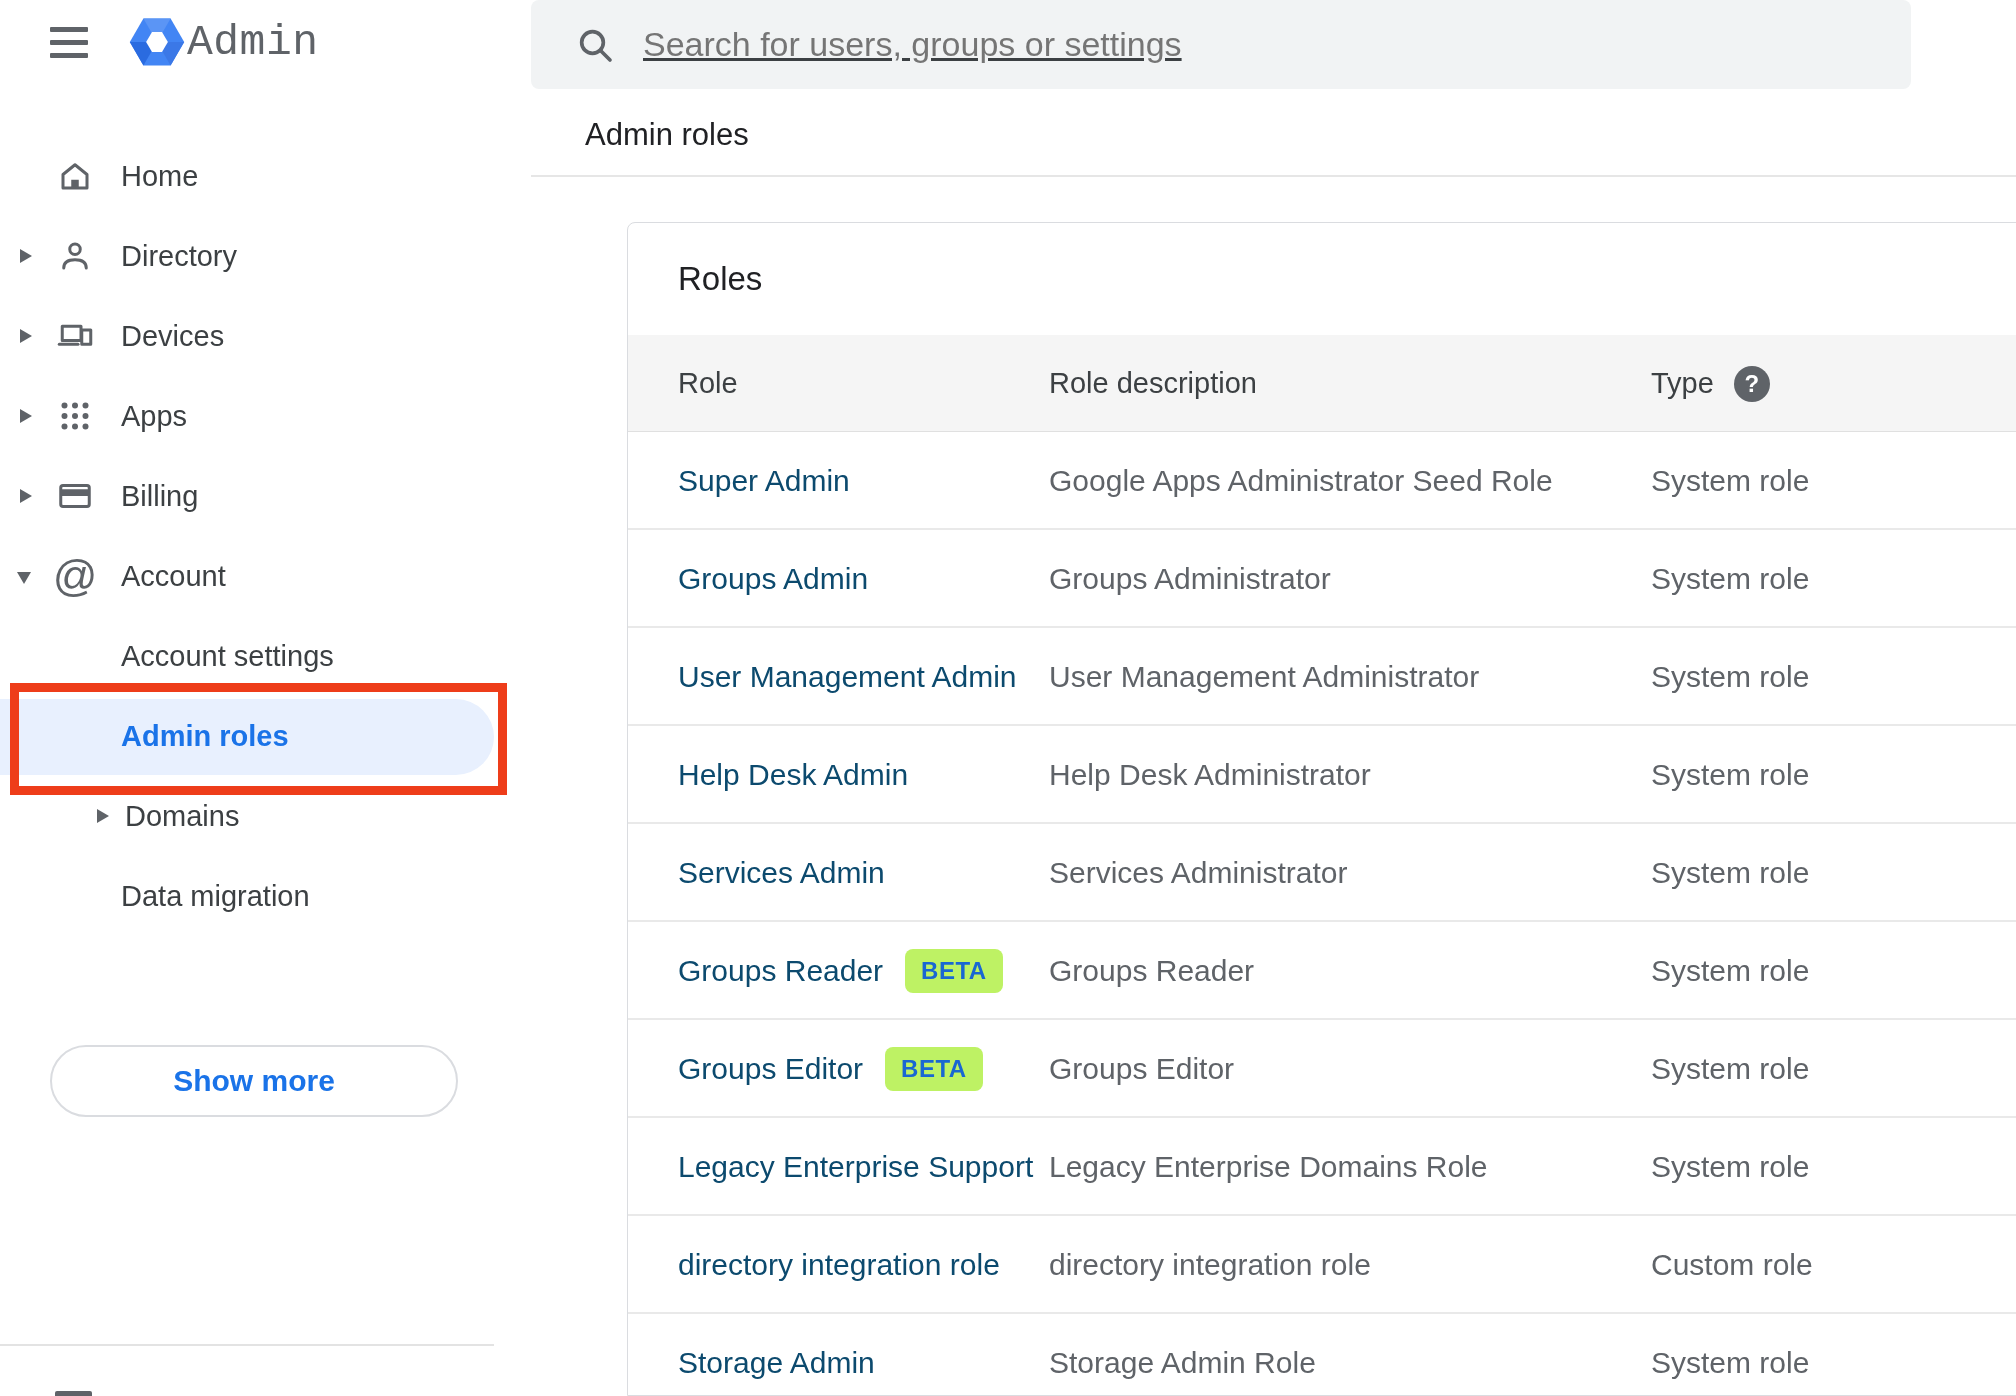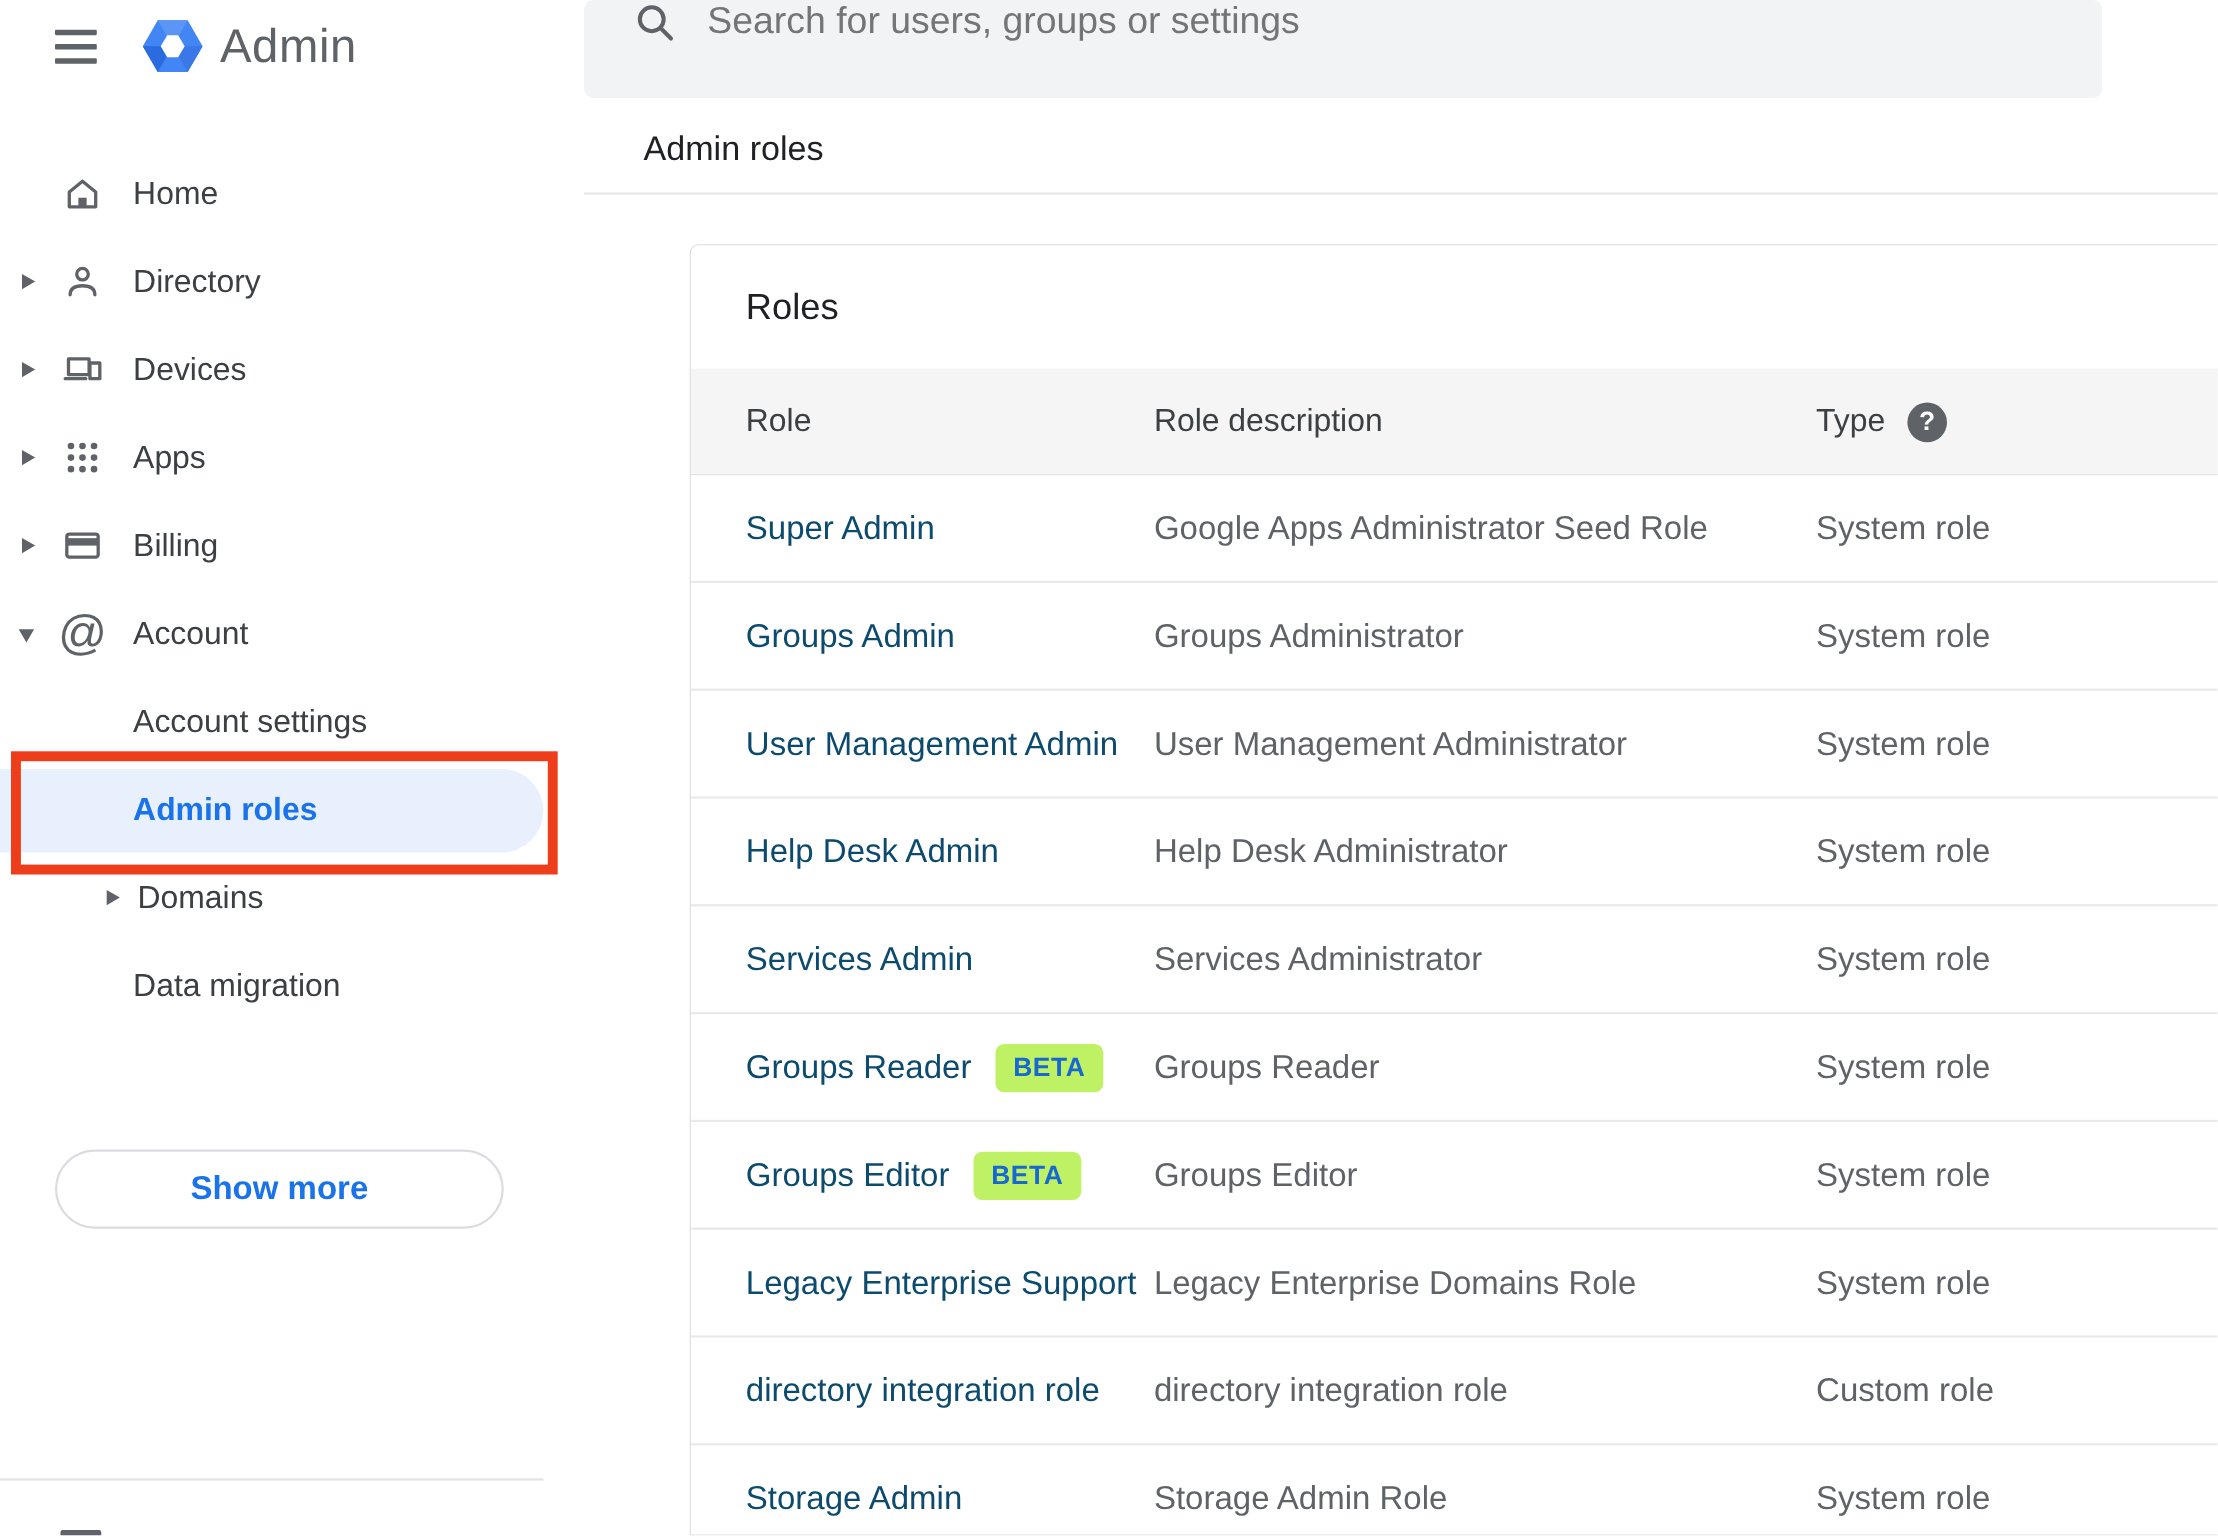--- a/index.html
+++ b/index.html
@@ -9,21 +9,21 @@
     font-family:"Liberation Sans","DejaVu Sans",sans-serif;
     color:#3c4043;
   }
   
   .sidebar { position:absolute; left:0; top:0; width:531px; height:1396px; background:#fff; }
   .side-header { position:absolute; left:0; top:0; width:531px; height:92px; }
   .hamburger { position:absolute; left:50px; top:27px; width:38px; height:31px; cursor:pointer; }
   .hamburger span { display:block; width:38px; height:5px; background:#5f6368; border-radius:1px; margin-bottom:8px; }
   .logo { position:absolute; left:128px; top:13px; display:flex; align-items:center; }
   .logo svg { width:58px; height:58px; }
-  .logo-text { margin-left:14px; font-size:43px; color:#5f6368; letter-spacing:0.5px; }
+  .logo-text { margin-left:1px; font-size:43px; color:#5f6368; letter-spacing:0.5px;font-family:Liberation Mono, monospace; }
 
   .nav-item { position:absolute; left:0; width:531px; height:80px; }
   .nav-item .arrow-r { position:absolute; left:20px; top:33px; width:0; height:0;
       border-left:12px solid #5f6368; border-top:7px solid transparent; border-bottom:7px solid transparent; }
   .nav-item .arrow-d { position:absolute; left:17px; top:36px; width:0; height:0;
       border-top:12px solid #5f6368; border-left:7px solid transparent; border-right:7px solid transparent; }
   .nav-item .nicon { position:absolute; left:56px; top:21px; width:38px; height:38px; display:flex; align-items:center; justify-content:center; }
   .nav-item .nlabel { position:absolute; left:121px; top:0; height:80px; display:flex; align-items:center; font-size:29px; color:#3c4043; }
   .at-glyph { font-size:44px; color:#5f6368; line-height:38px; }
   .sub-arrow { position:absolute; left:97px; top:33px; width:0; height:0;
@@ -40,21 +40,21 @@
 
   .show-more { position:absolute; left:50px; top:1045px; width:408px; height:72px;
       border:2px solid #dadce0; border-radius:36px; background:#fff;
       display:flex; align-items:center; justify-content:center;
       font-size:30px; font-weight:bold; color:#1a73e8; cursor:pointer; }
   .side-bottom-divider { position:absolute; left:0; top:1344px; width:494px; height:2px; background:#e3e3e3; }
   .partial-icon { position:absolute; left:55px; top:1391px; width:37px; height:5px; background:#5f6368; border-radius:2px 2px 0 0; }
 
   
   .search-bar { position:absolute; left:531px; top:0; width:1380px; height:89px;
-      background:#f1f3f4; border-radius:8px; display:flex; align-items:flex-start; }
+      background:#f1f3f4; border-radius:8px; display:flex; align-items:center;text-decoration:underline; }
   .search-icon { margin-left:44px; width:40px; height:40px; flex:0 0 auto; }
   .search-input { flex:1; margin-left:28px; border:none; outline:none; background:transparent;
       font-family:inherit; font-size:34px; color:#3c4043; }
   .search-input::placeholder { color:#757575; opacity:1; }
 
   .breadcrumb { position:absolute; left:585px; top:117px; font-size:31px; color:#202124; }
   .content-divider { position:absolute; left:531px; top:175px; width:1485px; height:2px; background:#e6e6e6; }
 
   .card { position:absolute; left:627px; top:222px; width:1400px; height:1174px;
       background:#fff; border:1px solid #dadce0; border-radius:8px 0 0 0; overflow:hidden; }

